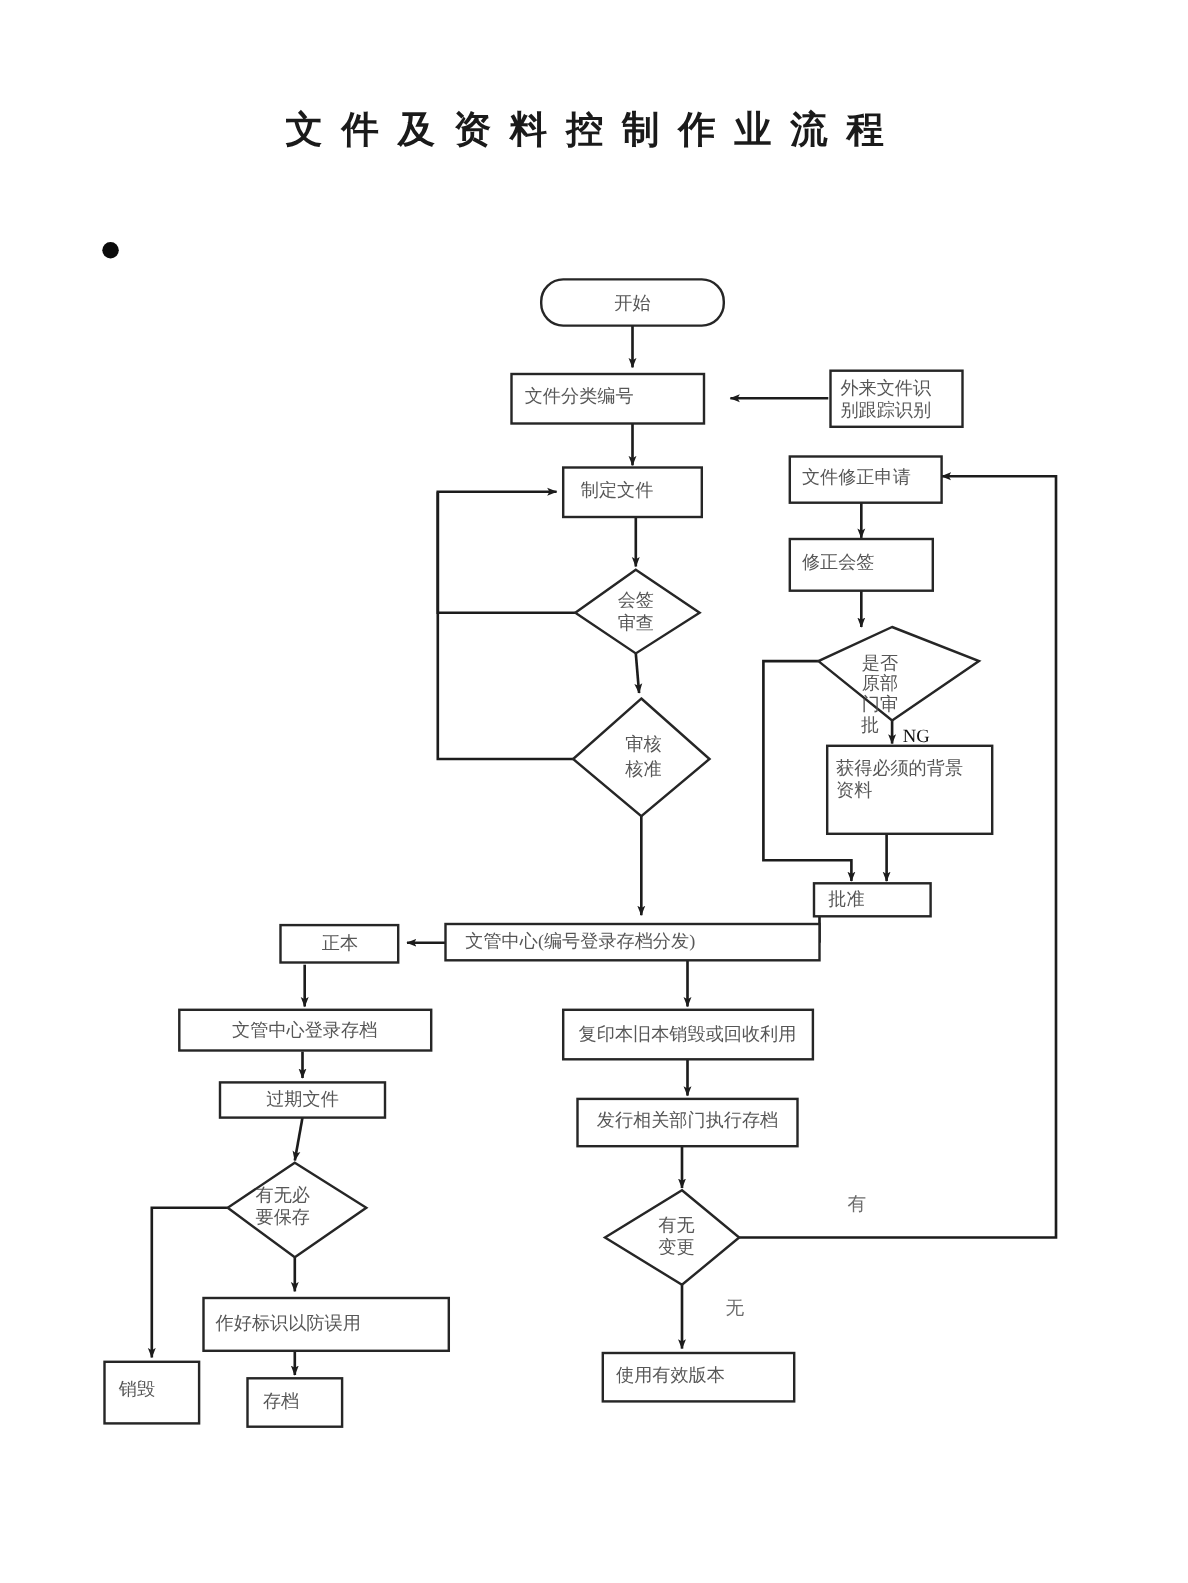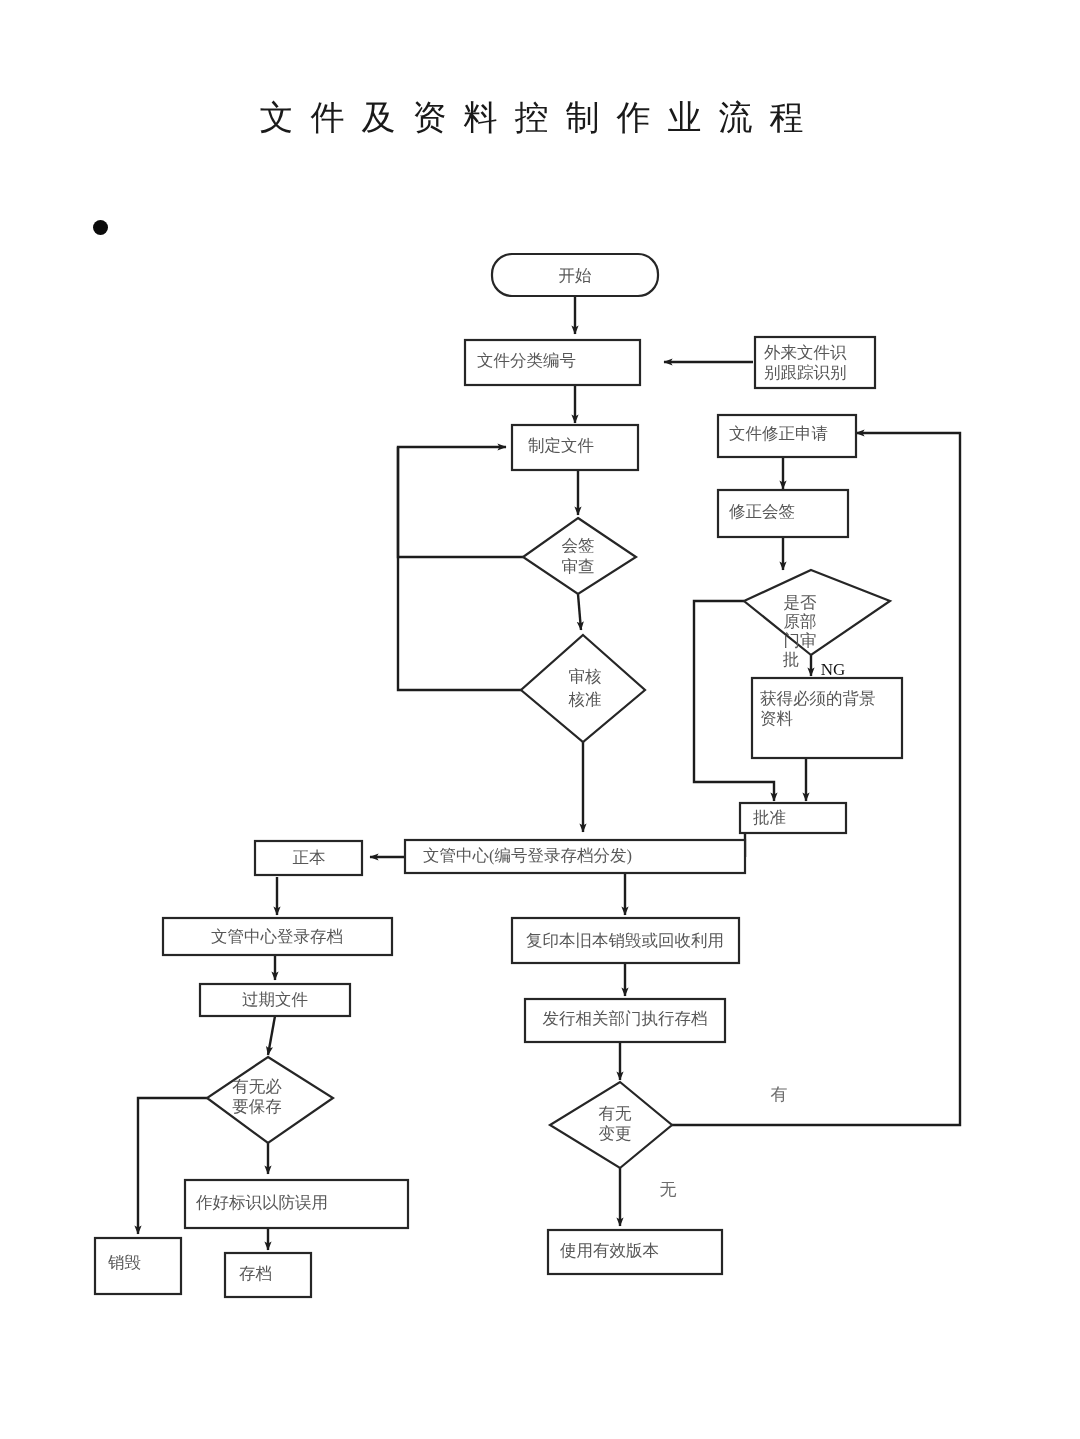--- a/index.html
+++ b/index.html
@@ -22,21 +22,21 @@
     height: 1439px;
     background: #ffffff;
   }
   #doc-title {
     position: absolute;
     left: 0;
     top: 95px;
     width: 1080px;
     text-align: center;
     font-size: 34px;
-    font-weight: 400;
+    font-weight: 700;
     letter-spacing: 17px;
     color: #1a1a1a;
     font-family: "Liberation Serif", "DejaVu Serif", serif;
     white-space: nowrap;
   }
   #bullet {
     position: absolute;
     left: 93px;
     top: 220px;
     width: 15px;

